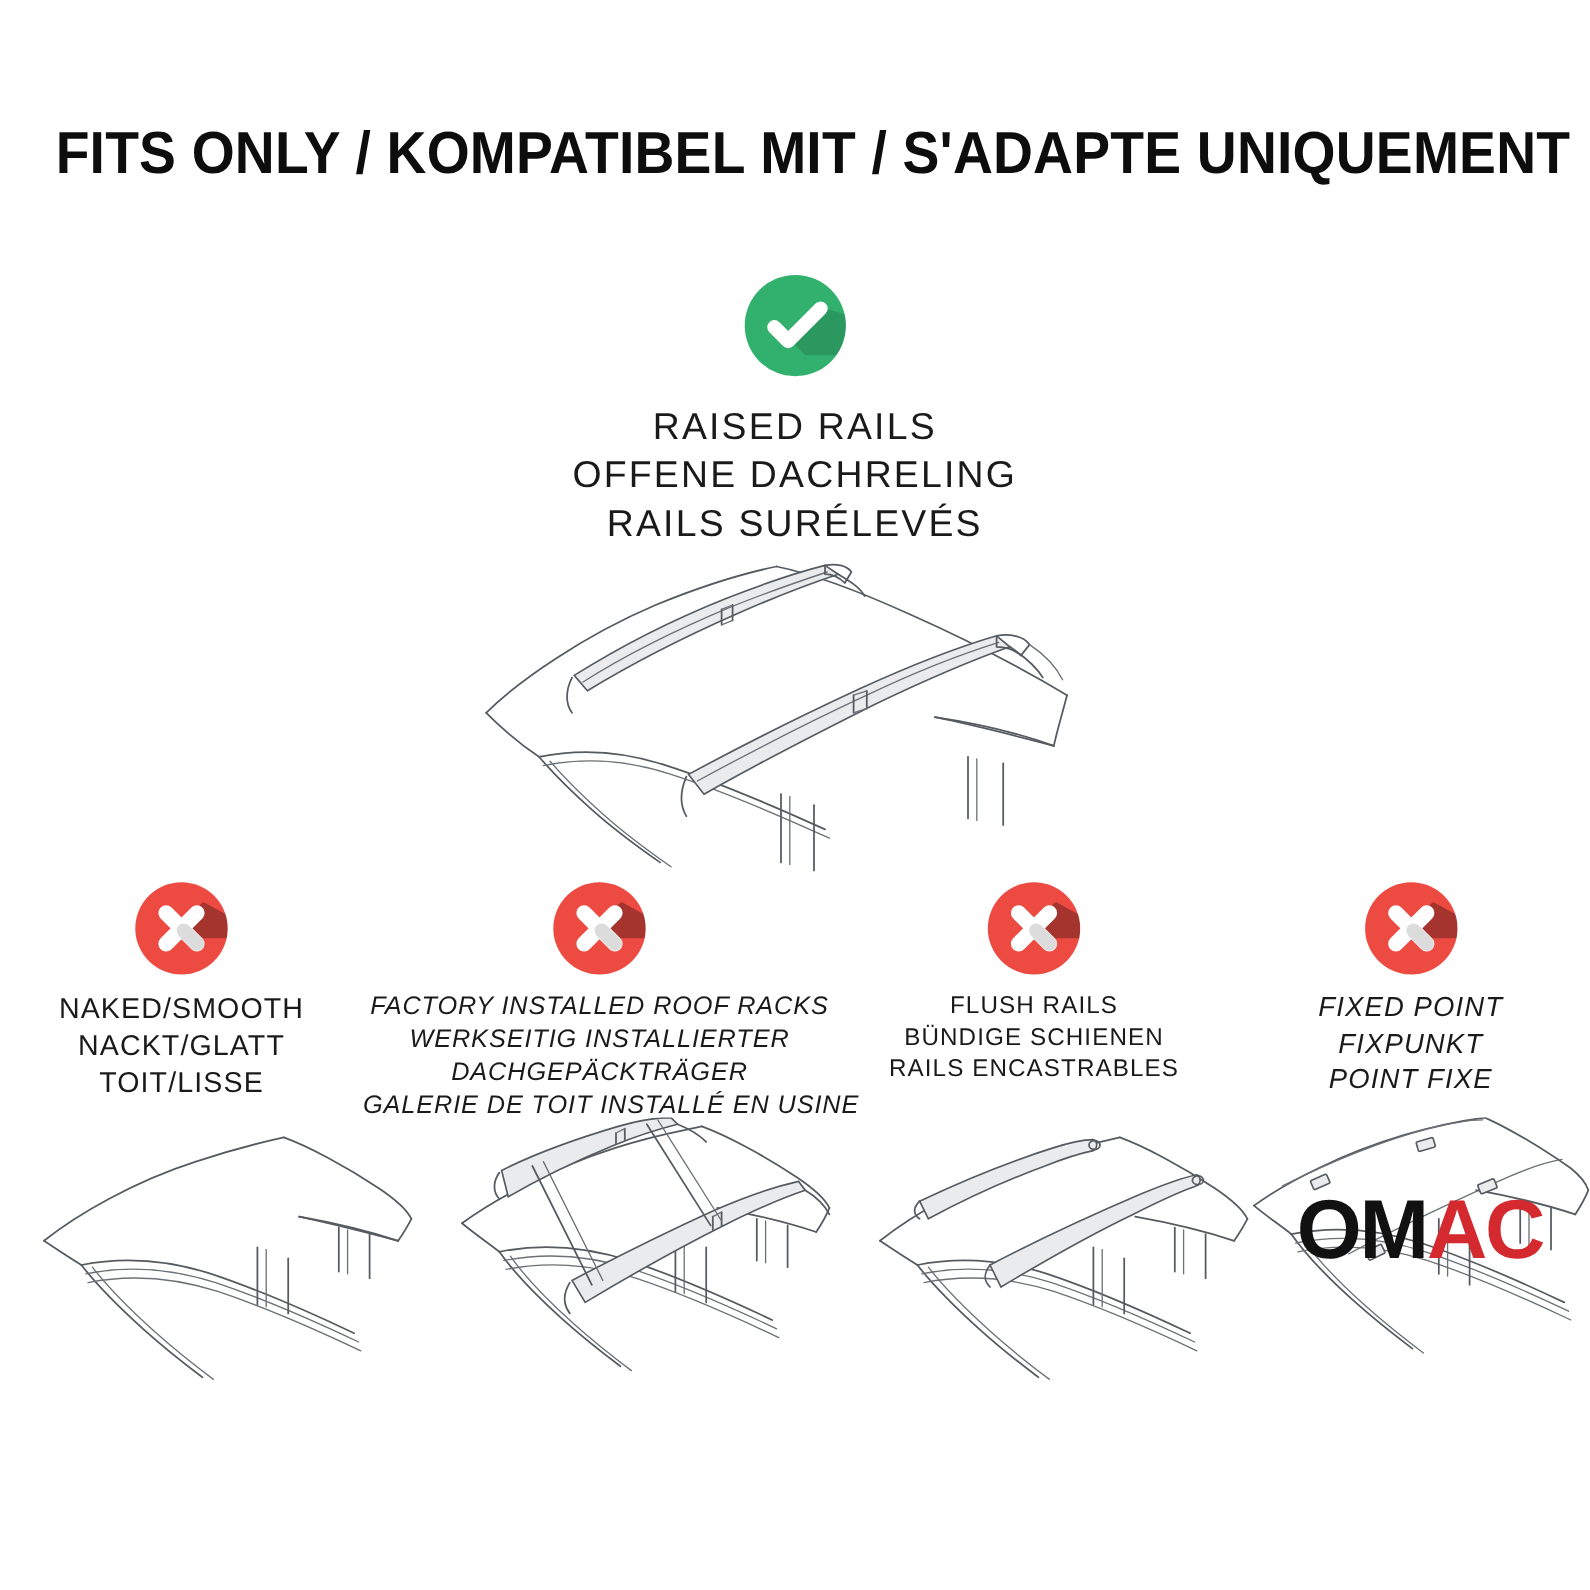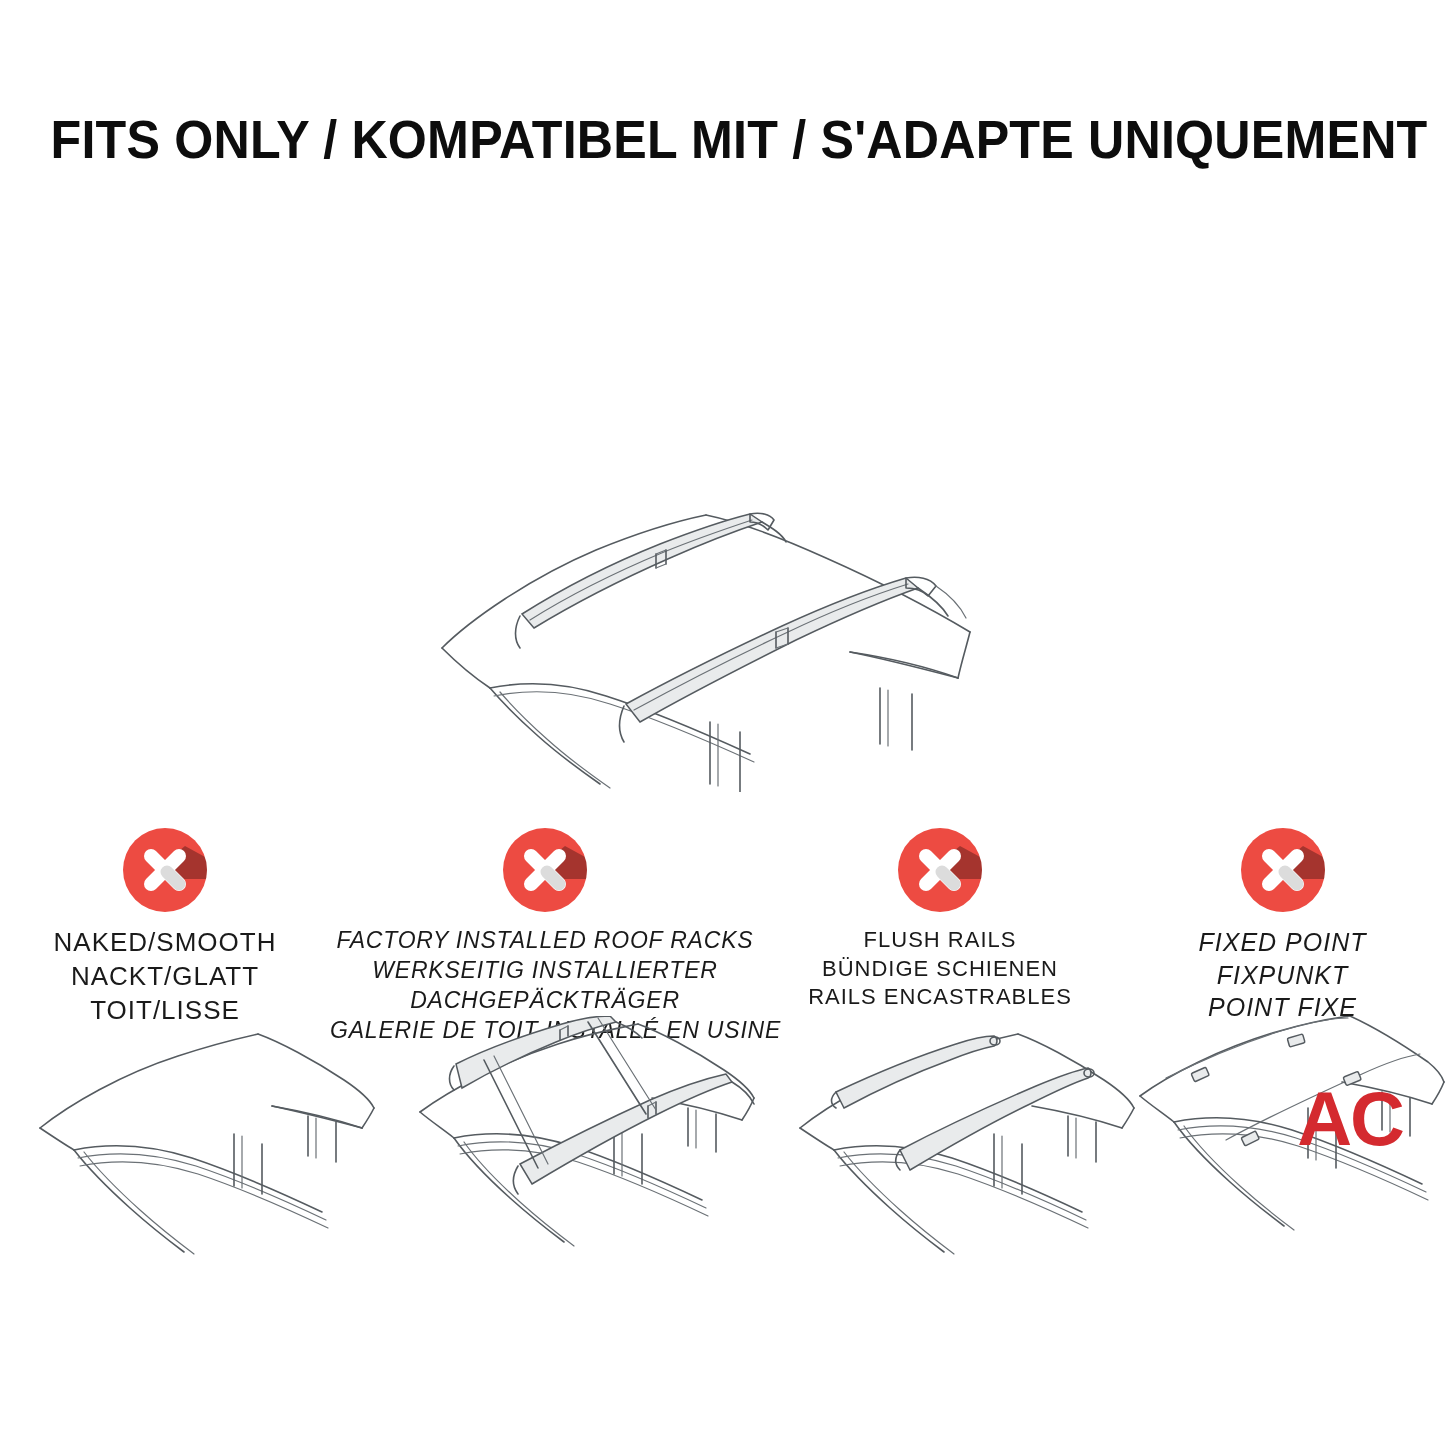--- a/index.html
+++ b/index.html
@@ -69,21 +69,21 @@
   
   #main-drawing {
     position: absolute;
     top: 492px; left: 410px;
     width: 600px; height: 300px;
   }
 
   
   #cols {
     position: absolute;
-    top: 828px; left: 0; width: 1445px;
+    top: 802px; left: 0; width: 1445px;
     display: flex;
   }
   .col { position: relative; }
   .col .icon-holder { display: flex; justify-content: center; }
   .col .icon-circle { width: 84px; height: 84px; }
   .col .caption {
     margin-top: 14px;
     font-size: 25px;
     letter-spacing: 1.0px;
   }
@@ -124,20 +124,39 @@
   .ln-thin { fill: none; stroke: #6b7176; stroke-width: 1.2; stroke-linecap: round; stroke-linejoin: round; }
   .fill-soft { fill: #e9ebec; stroke: #555b60; stroke-width: 1.5; }
 </style>
 </head>
 <body>
 
 <div id="page">
 
   <div class="title">FITS ONLY / KOMPATIBEL MIT / S'ADAPTE UNIQUEMENT</div>
 
+  <div id="main-block">
+
+    <div class="check-wrap">
+      <div class="icon-circle green">
+        <svg viewBox="0 0 92 92" width="92" height="92" aria-hidden="true">
+
+          <path d="M38 56 L55 73 L92 73 L92 36 L72 30 Z" fill="#000" opacity="0.13"></path>
+
+          <path d="M27 47.5 L39.5 60 L69 30.5" fill="none" stroke="#ffffff" stroke-width="13" stroke-linecap="round" stroke-linejoin="round"></path>
+        </svg>
+      </div>
+    </div>
+
+    <div id="main-caption" class="caption thin">
+      <span>RAISED RAILS</span>
+      <span>OFFENE DACHRELING</span>
+      <span>RAILS SURÉLEVÉS</span>
+    </div>
+  </div>
 
   <div id="main-drawing">
     <svg viewBox="0 0 600 300" width="600" height="300">
 
       <path class="ln" d="M32 156 C60 128 120 86 186 58 C230 40 262 30 296 23"></path>
       <path class="ln" d="M296 23 C330 30 372 46 416 66 C470 90 520 116 560 140"></path>
       <path class="ln" d="M560 140 C556 156 552 168 548 186"></path>
       <path class="ln" d="M32 156 C44 168 62 184 80 196"></path>
 
       <path class="ln" d="M80 196 C92 210 110 228 128 244 C148 262 170 278 190 292"></path>
@@ -389,16 +408,17 @@
 
         <rect x="62" y="54" width="16" height="9" rx="1.5" class="fill-soft" transform="rotate(-24 70 58)"></rect>
         <rect x="158" y="20" width="16" height="9" rx="1.5" class="fill-soft" transform="rotate(-16 166 24)"></rect>
         <rect x="112" y="118" width="16" height="9" rx="1.5" class="fill-soft" transform="rotate(-26 120 122)"></rect>
         <rect x="214" y="58" width="16" height="9" rx="1.5" class="fill-soft" transform="rotate(-22 222 62)"></rect>
       </svg>
     </div>
   </div>
 
   <div id="logo">
+    <span class="om">OM</span>
       <span class="ac">AC</span>
   </div>
 
 </div>
 
 </body></html>

